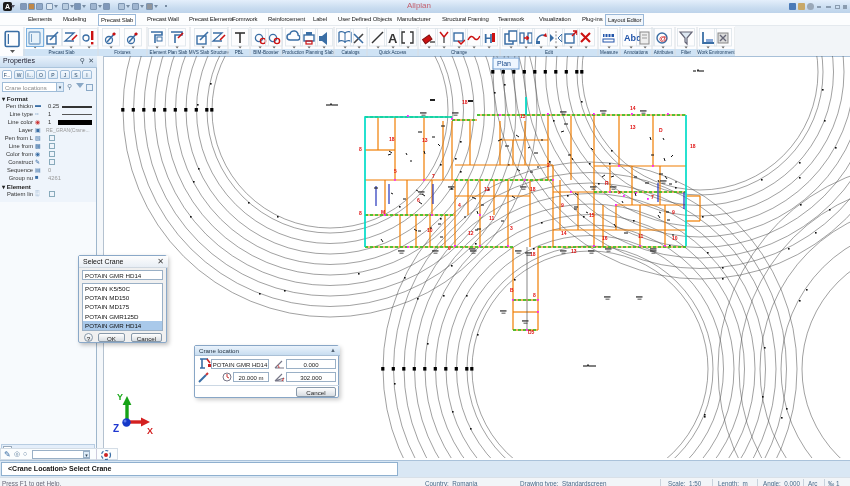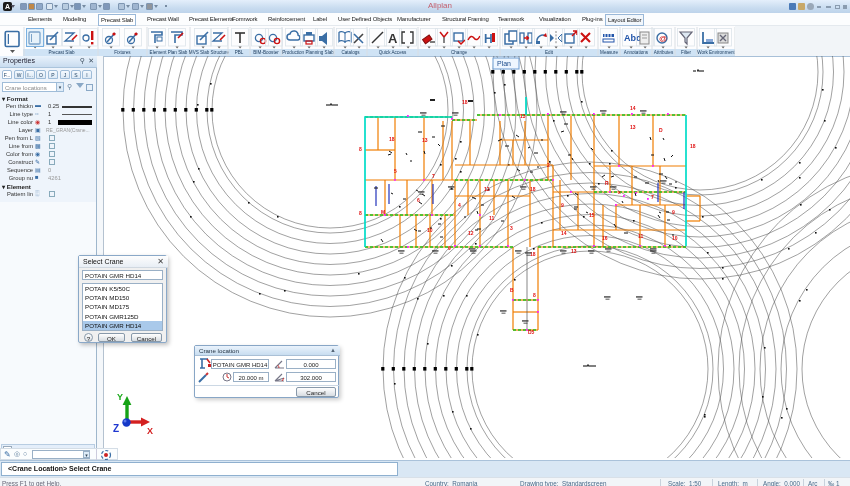--- a/index.html
+++ b/index.html
@@ -18,21 +18,21 @@
     <div style="position:absolute;left:98px;top:5px;width:0;height:0;border-left:2px solid transparent;border-right:2px solid transparent;border-top:3px solid #778ba2"></div>
     <div style="position:absolute;left:103px;top:3px;width:7px;height:7px;background:#8098ba;border:1px solid #7e96b2;border-radius:1px"></div>
     <div style="position:absolute;left:118px;top:3px;width:7px;height:7px;background:#b0c4da;border:1px solid #7e96b2;border-radius:1px"></div>
     <div style="position:absolute;left:126px;top:5px;width:0;height:0;border-left:2px solid transparent;border-right:2px solid transparent;border-top:3px solid #778ba2"></div>
     <div style="position:absolute;left:132px;top:3px;width:7px;height:7px;background:#9fb5d0;border:1px solid #7e96b2;border-radius:1px"></div>
     <div style="position:absolute;left:140px;top:5px;width:0;height:0;border-left:2px solid transparent;border-right:2px solid transparent;border-top:3px solid #778ba2"></div>
     <div style="position:absolute;left:146px;top:3px;width:7px;height:7px;background:#90959c;border:1px solid #7e96b2;border-radius:1px"></div>
     <div style="position:absolute;left:154px;top:5px;width:0;height:0;border-left:2px solid transparent;border-right:2px solid transparent;border-top:3px solid #778ba2"></div>
     <div style="position:absolute;left:165px;top:5px;width:2px;height:2px;background:#778ba2"></div>
     <div style="position:absolute;left:11px;top:5px;width:0;height:0;border-left:2px solid transparent;border-right:2px solid transparent;border-top:3px solid #556"></div>
-    <div style="position:absolute;left:428px;top:1px;font-size:8px;color:#c4606e">Allplan</div>
+    <div style="position:absolute;left:407px;top:1px;font-size:8px;color:#c4606e">Allplan</div>
     <div style="position:absolute;left:789px;top:3px;width:7px;height:7px;background:#4a7ab8;border-radius:1px"></div>
     <div style="position:absolute;left:798px;top:3px;width:7px;height:7px;background:#c8a868;border-radius:1px"></div>
     <div style="position:absolute;left:807px;top:3px;width:7px;height:7px;background:#9aa8b8;border-radius:4px"></div>
     <div style="position:absolute;left:817px;top:6px;width:4px;height:2px;background:#8a9cb0"></div>
     <div style="position:absolute;left:826px;top:6px;width:5px;height:2px;background:#8a9cb0"></div>
     <div style="position:absolute;left:835px;top:5px;width:5px;height:4px;border:1px solid #8a9cb0"></div>
     <div style="position:absolute;left:843px;top:5px;width:4px;height:4px;background:#8a9cb0"></div>
   </div>
 <div style="position:absolute;left:0;top:13px;width:850px;height:13px;background:#fcfdfe;border-bottom:1px solid #e4e9ee">
     <div style="position:absolute;left:28px;top:1px;font-size:6px;letter-spacing:-0.15px;color:#1a1a1a;line-height:10px">Elements</div>

